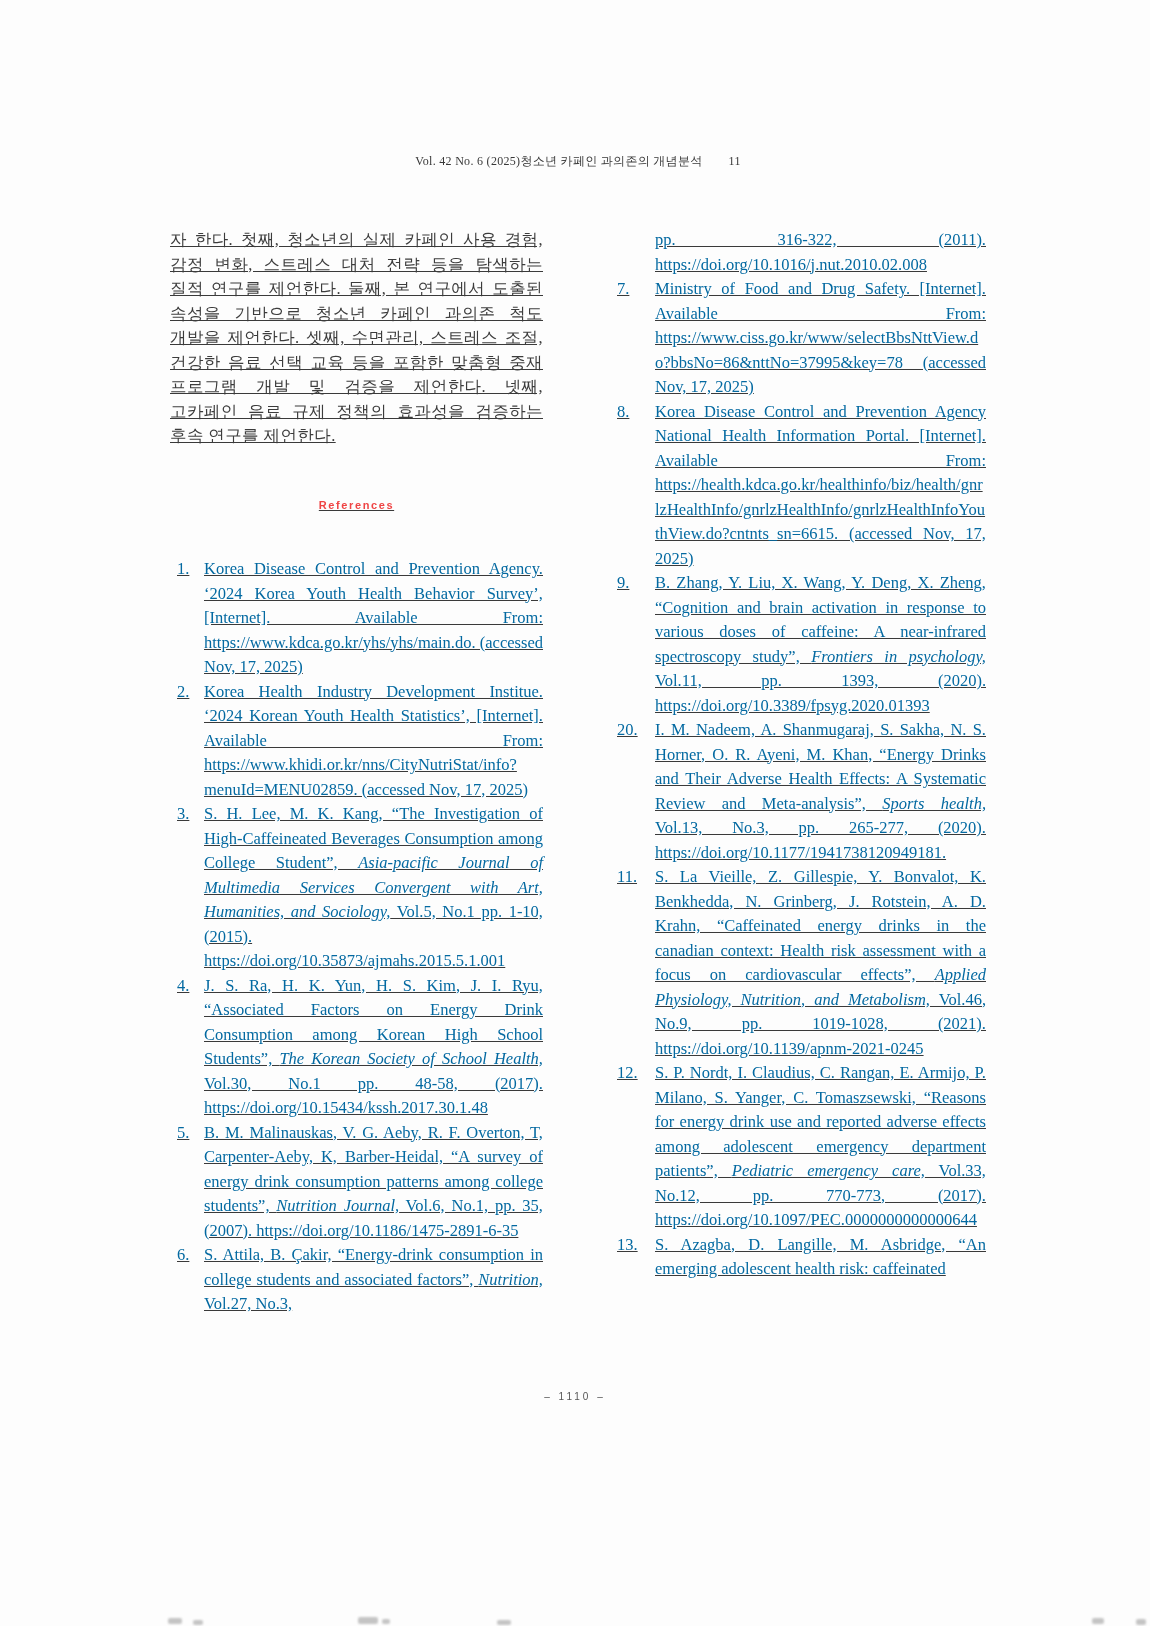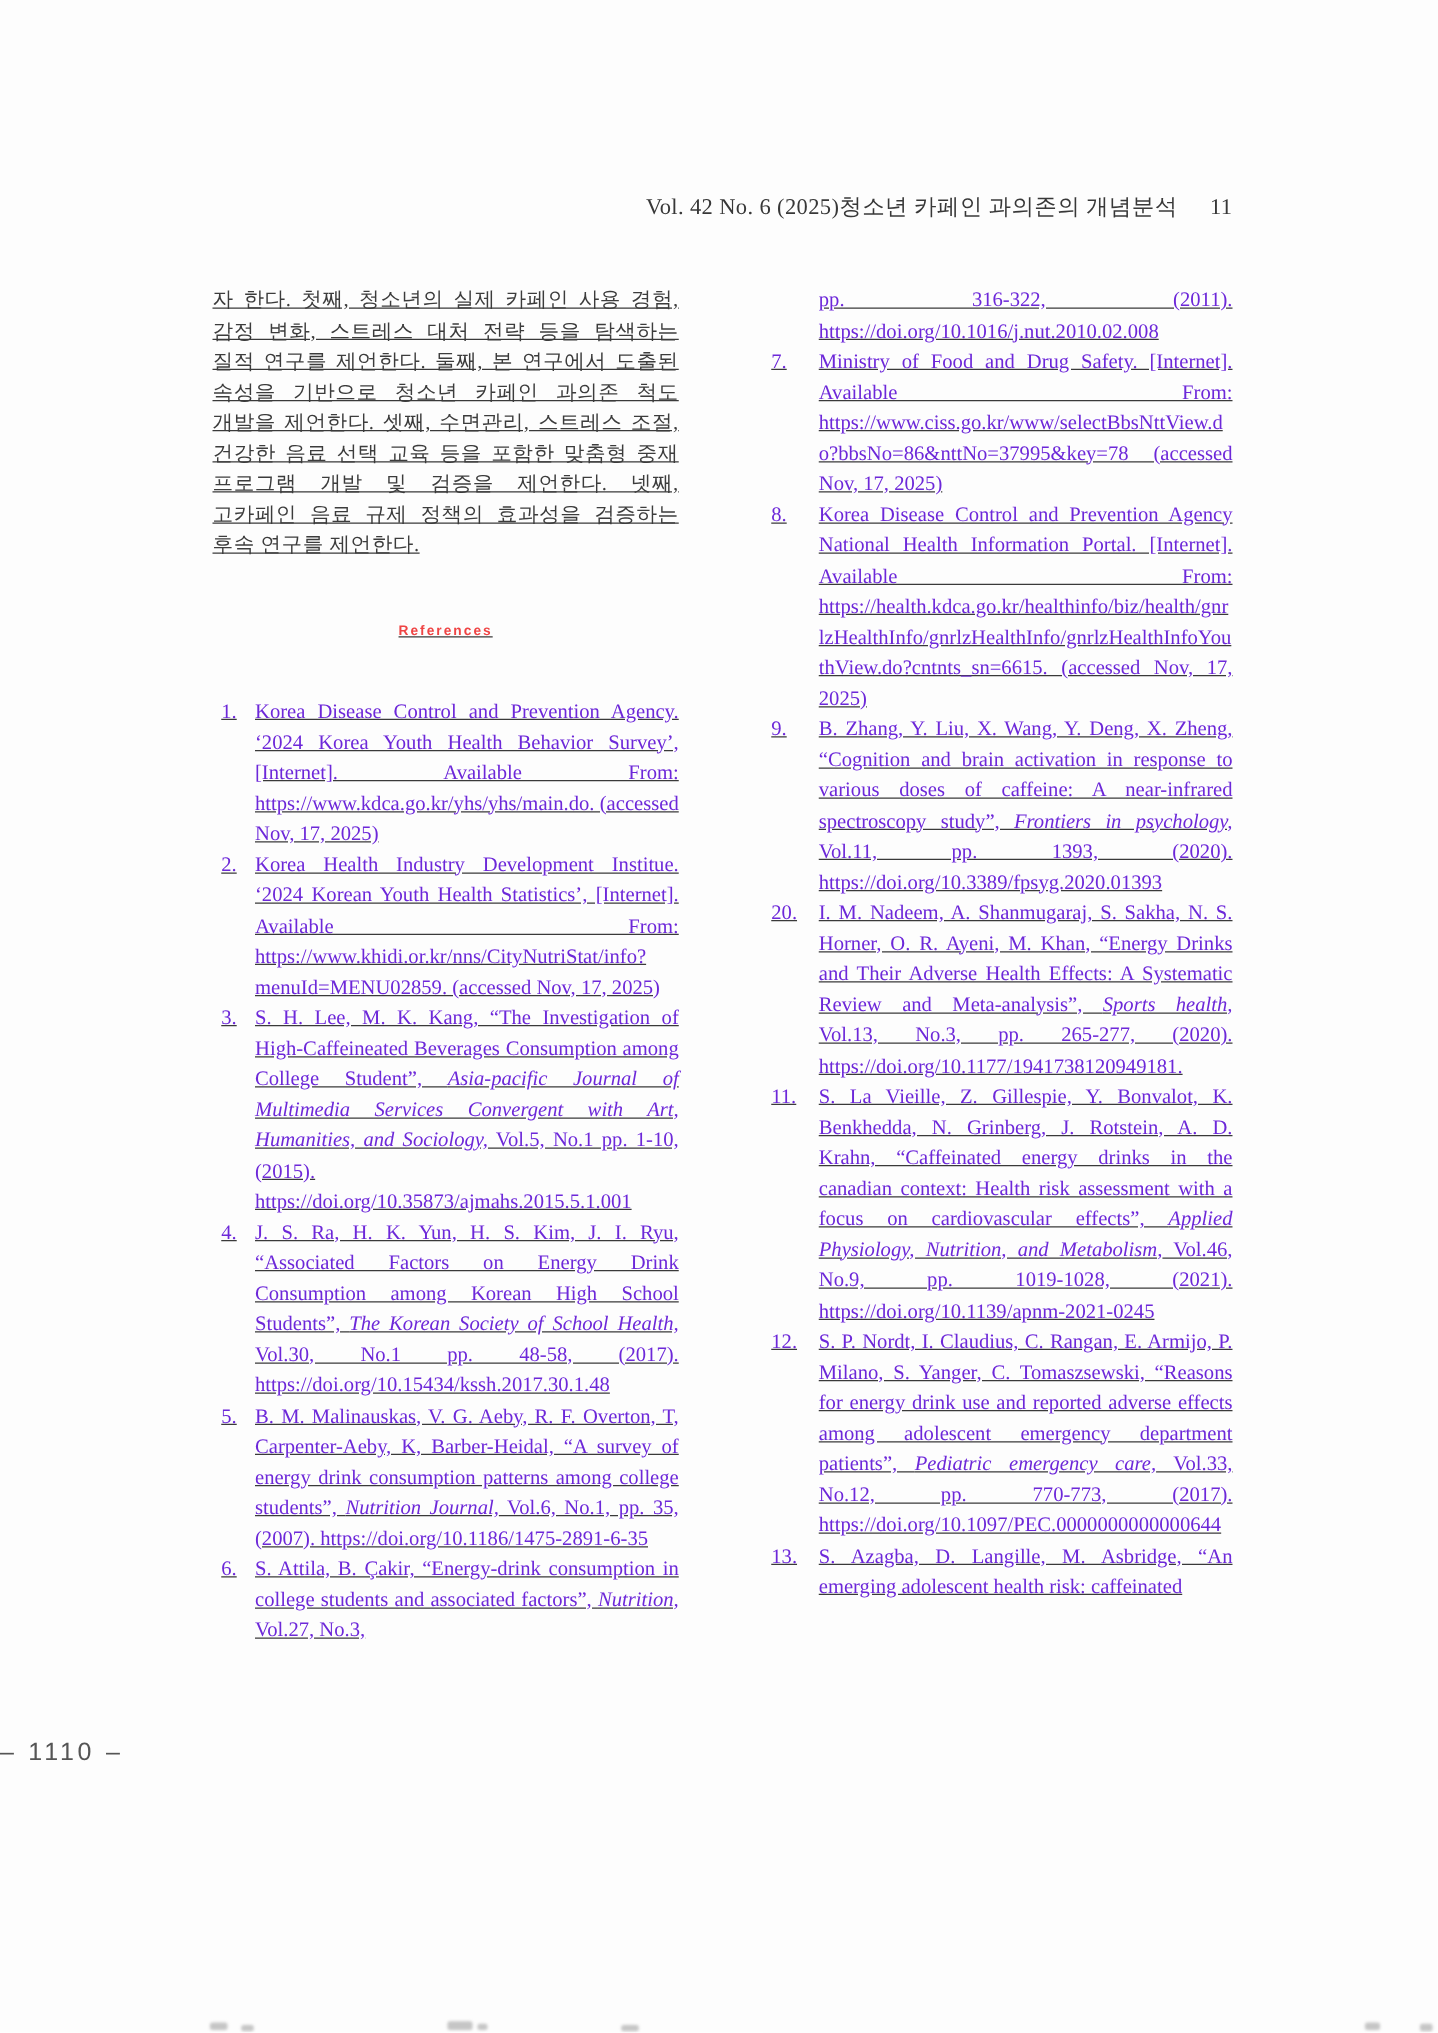--- a/index.html
+++ b/index.html
@@ -8,48 +8,48 @@
     width: 1150px; height: 1626px;
     background: #ffffff;
     font-family: "Liberation Serif", serif;
     color: #3a3a3a;
     position: relative;
     overflow: hidden;
   }
   .page { position: absolute; inset: 0; background: #fdfdfd; }
   .header {
     position: absolute; top: 153px; left: 170px; width: 816px;
-    display: flex; justify-content: flex-end; align-items: baseline;
-    font-size: 18px; color: #383838; letter-spacing: 0.3px;
+    display: flex; justify-content: center; align-items: baseline;
+    font-size: 12px; color: #383838; letter-spacing: 0.3px;
   }
   .header-right { display: flex; align-items: baseline; }
   .header-page-no { margin-left: 26px; }
   .columns {
     position: absolute; top: 228px; left: 170px; width: 816px;
     display: flex; gap: 70px; text-decoration: underline;
   }
   .col { width: 373px; font-size: 16.5px; line-height: 24.5px; text-align: justify; }
   .kr-paragraph {
     margin: 0; word-break: keep-all; letter-spacing: 0.4px;
     text-align: justify; text-align-last: left; color: #3c3c3c;
   }
   .refs-heading {
     text-align: center; font-family: "Liberation Sans", sans-serif;
     font-weight: bold; font-size: 11px; letter-spacing: 1.6px;
     color: #ef4444; margin: 44px 0 40px 0;
   }
   .ref-list { display: block; }
-  .ref { display: flex; margin: 0; color: #6d28d9; }
+  .ref { display: flex; margin: 0; color: #0369a1; }
   .ref-no { flex: 0 0 34px; padding-left: 7px; }
   .col-right .ref-no { flex-basis: 42px; padding-left: 4px; }
   .ref-text { flex: 1; overflow-wrap: anywhere; text-align: justify; }
   .it { font-style: italic; }
   .footer {
     position: absolute; top: 1391px; left: 0; width: 1150px;
-    font-size: 20px; color: #555;
+    text-align: center; font-size: 10px; color: #555;
     font-family: "Liberation Sans", sans-serif; letter-spacing: 3px;
   }
   .artifact {
     position: absolute; background: #8d8d8d; opacity: 0.5;
     filter: blur(1.2px); border-radius: 2px;
   }
 </style>
 </head>
 <body>
 

